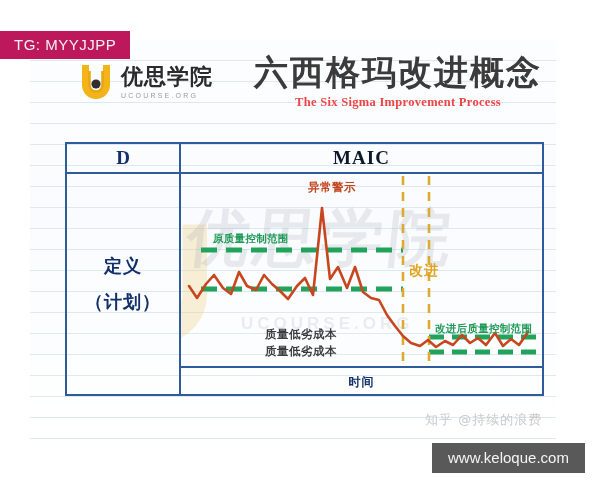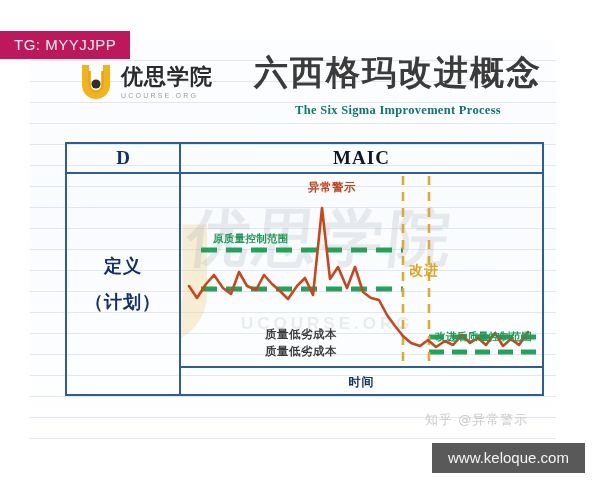--- a/index.html
+++ b/index.html
@@ -58,21 +58,21 @@
     font-family:"Liberation Sans",sans-serif;
   }
   #title-block{position:absolute;left:238px;top:14px;width:320px;text-align:center;}
   #title-cn{
     font-size:34px;font-weight:bold;color:#3b3b3b;letter-spacing:2px;
     font-family:"DejaVu Sans","Liberation Sans",sans-serif;
     line-height:1.08;
     text-align:center;
   }
   #title-en{
-    font-size:12.5px;font-weight:bold;color:#0f766e;margin-top:12px;
+    font-size:12.5px;font-weight:bold;color:#ef4444;margin-top:4px;
     letter-spacing:.3px;
     font-family:"Liberation Serif","DejaVu Serif",serif;
   }
   
   #chart-frame{
     position:absolute;left:65px;top:102px;width:475px;height:250px;
     border:2px solid #2e5c9a;background:transparent;
   }
   #head-row{
     position:absolute;left:0;top:0;width:100%;height:30px;
@@ -134,21 +134,21 @@
     font-family:"DejaVu Sans","Liberation Sans",sans-serif;
   }
   
   .anno{position:absolute;white-space:nowrap;font-weight:bold;
         font-family:"DejaVu Sans","Liberation Sans",sans-serif;}
   #anno-alert{left:127px;top:6px;font-size:11.5px;color:#c4451d;letter-spacing:.5px;}
   #anno-orig{left:32px;top:58px;font-size:10.5px;color:#1f9a57;letter-spacing:.3px;}
   #anno-cost{left:84px;top:152px;font-size:11.5px;color:#3c3c3c;
              text-align:center;line-height:1.45;letter-spacing:.5px;}
   #anno-improve{left:228px;top:88px;font-size:14px;color:#e0a41f;letter-spacing:1px;}
-  #anno-new{left:254px;top:148px;font-size:10.5px;color:#1f9a57;letter-spacing:.3px;margin-top:8px;}
+  #anno-new{left:254px;top:148px;font-size:10.5px;color:#1f9a57;letter-spacing:.3px;}
   
   #zhihu{
     position:absolute;left:425px;top:411px;
     font-size:13px;color:#c9c9c9;letter-spacing:1px;
     font-family:"DejaVu Sans","Liberation Sans",sans-serif;
   }
   #site-banner{
     position:absolute;left:432px;top:437px;
     background:#595959;color:#f4f4f4;
     font-size:15px;padding:6px 16px 7px 16px;
@@ -245,14 +245,14 @@
           <div>质量低劣成本</div>
         </div>
         <div class="anno" id="anno-improve">改进</div>
         <div class="anno" id="anno-new">改进后质量控制范围</div>
 
       </div>
     </div>
   </div>
 </div>
 
-<div id="zhihu">知乎 @异常警示</div>
+<div id="zhihu">知乎 @持续的浪费</div>
 <div id="site-banner">www.keloque.com</div>
 
 </body></html>

